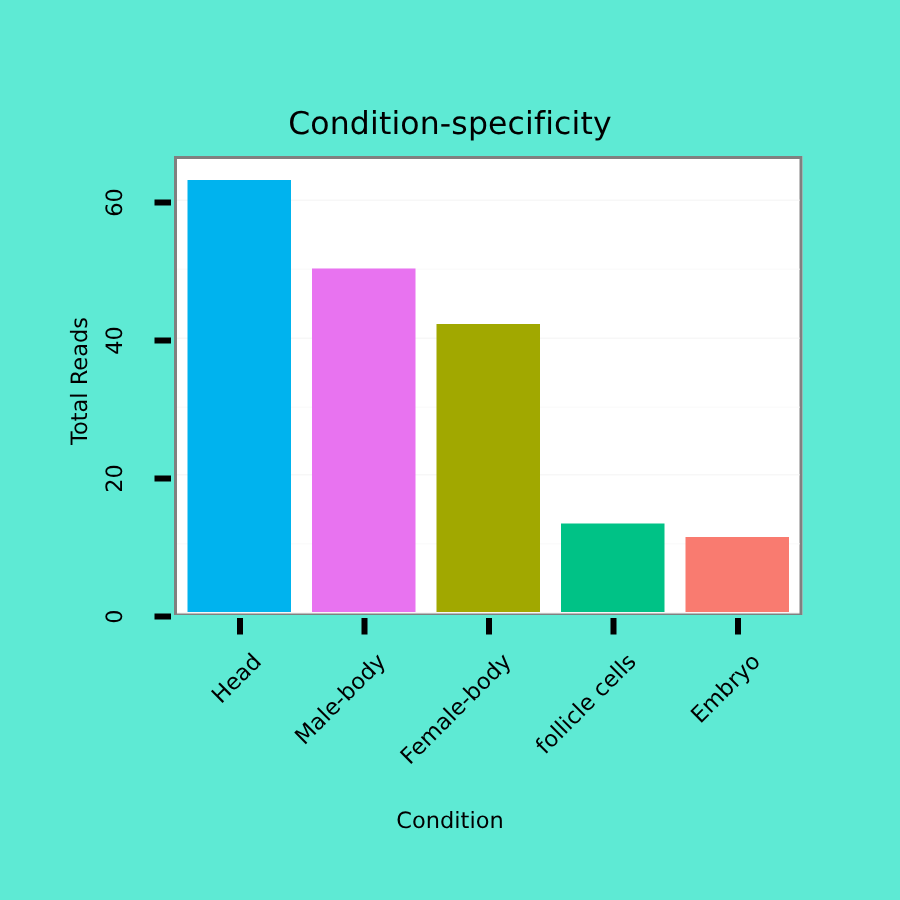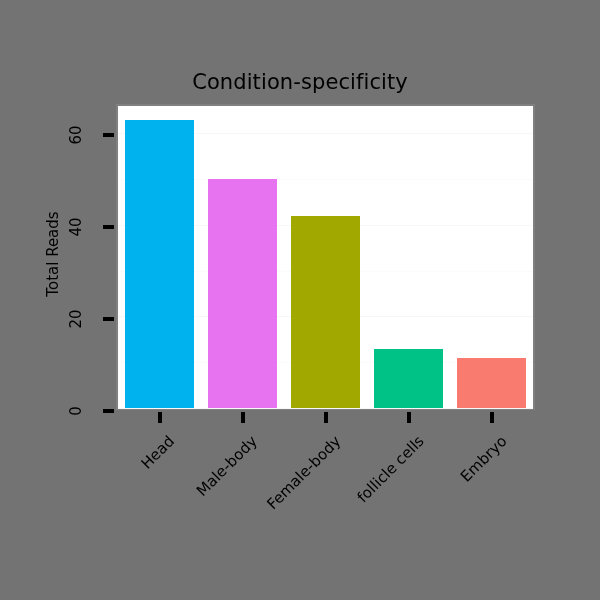--- a/index.html
+++ b/index.html
@@ -8,21 +8,21 @@
     background: #ffffff;
   }
   body {
     font-family: "DejaVu Sans", "Liberation Sans", sans-serif;
     -webkit-font-smoothing: antialiased;
   }
   #canvas {
     position: relative;
     width: 600px;
     height: 600px;
-    background: #737373;
+    background: #5eead4;
     overflow: hidden;
   }
 
   
   #chart-title {
     position: absolute;
     left: 0;
     top: 70px;
     width: 600px;
     text-align: center;
@@ -174,14 +174,15 @@
   <div class="x-tick-mark" style="left: 323.5px;"></div>
   <div class="x-tick-mark" style="left: 406.5px;"></div>
   <div class="x-tick-mark" style="left: 489.5px;"></div>
 
   <div class="x-tick-label" style="left: auto; top: 432px; transform-origin: right top; right: 434.5px;">Head</div>
   <div class="x-tick-label" style="left: auto; top: 432px; right: 351.5px; transform-origin: right top;">Male-body</div>
   <div class="x-tick-label" style="left: auto; top: 432px; right: 268.5px; transform-origin: right top;">Female-body</div>
   <div class="x-tick-label" style="left: auto; top: 432px; right: 185.5px; transform-origin: right top;">follicle cells</div>
   <div class="x-tick-label" style="left: auto; top: 432px; right: 102.5px; transform-origin: right top;">Embryo</div>
 
+  <div id="x-axis-title">Condition</div>
 
 </div>
 
 </body></html>

